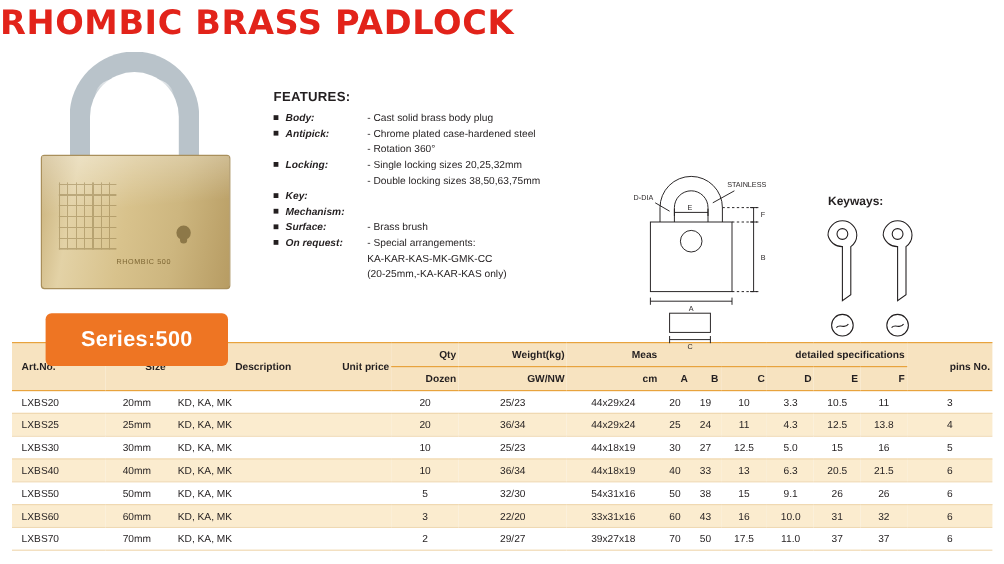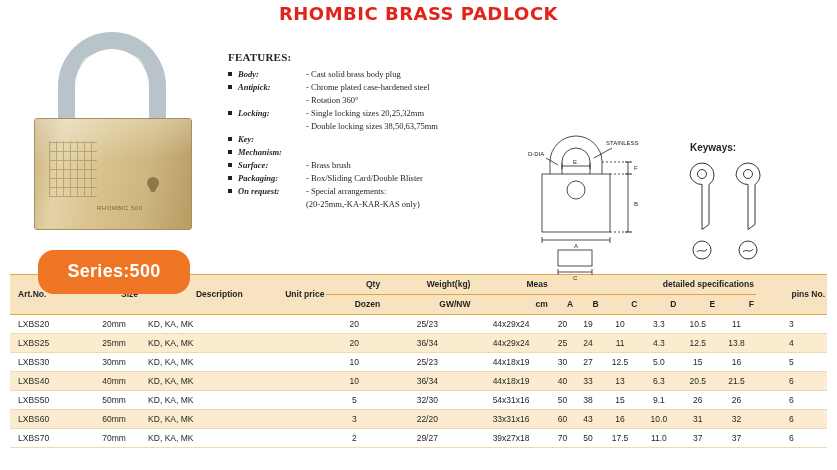--- a/index.html
+++ b/index.html
@@ -9,23 +9,22 @@
     height: 470px;
     background: #ffffff;
     font-family: "Liberation Sans", sans-serif;
     color: #231f20;
     overflow: hidden;
     position: relative;
   }
 
   
   .title {
-    text-align: center;
     color: #e2231a;
-    font-size: 18px;
+    font-size: 28px;
     font-weight: bold;
     letter-spacing: 0.5px;
     font-family: "DejaVu Sans", sans-serif;
     padding-top: 4px;
     line-height: 1.1;
     text-transform: uppercase;
   }
 
   
   .upper {
@@ -102,39 +101,38 @@
   }
 
   
   .series-badge {
     position: absolute;
     left: 38px;
     top: 226px;
     width: 152px;
     height: 44px;
     background: #ee7523;
-    border-radius: 16px;
+    border-radius: 5px;
     color: #ffffff;
     font-size: 18px;
     font-weight: bold;
     display: flex;
     align-items: center;
     justify-content: center;
     letter-spacing: .3px;
   }
 
   
   .features {
     position: absolute;
     left: 228px;
-    top: 27px;
+    top: 40px;
     width: 290px;
     font-size: 8.5px;
     line-height: 13px;
-    font-family: Liberation Serif, serif;
   }
   .features h3 {
     margin: 0 0 4px 0;
     font-size: 11px;
     font-weight: bold;
     letter-spacing: .2px;
   }
   .frow {
     display: flex;
     align-items: flex-start;
@@ -164,21 +162,21 @@
     top: 108px;
     width: 130px;
     height: 150px;
   }
   .drawing svg { display: block; }
 
   
   .keyways {
     position: absolute;
     left: 676px;
-    top: 118px;
+    top: 128px;
     width: 150px;
   }
   .keyways .kw-title {
     font-size: 10px;
     font-weight: bold;
     margin-bottom: 4px;
     padding-left: 14px;
   }
 
   
@@ -280,37 +278,29 @@
     <div class="frow">
       <div class="bullet">
           <i></i>
         </div>
       <div class="fname">Surface:</div>
       <div class="fvals">
         <div class="fval">- Brass brush</div>
       </div>
     </div>
 
-    <div class="frow">
-      <div class="bullet">
-          <i></i>
-        </div>
-      <div class="fname">Packaging:</div>
-      <div class="fvals">
-        <div class="fval">- Box/Sliding Card/Double Blister</div>
-      </div>
-    </div>
 
     <div class="frow">
       <div class="bullet">
           <i></i>
         </div>
       <div class="fname">On request:</div>
       <div class="fvals">
         <div class="fval">- Special arrangements:</div>
+        <div class="fval">KA-KAR-KAS-MK-GMK-CC</div>
         <div class="fval">(20-25mm,-KA-KAR-KAS only)</div>
       </div>
     </div>
   </div>
 
   <div class="drawing">
     <svg width="130" height="150" viewBox="0 0 130 150">
       <g fill="none" stroke="#231f20" stroke-width="0.8">
 
         <path d="M22 42 V30 a26 26 0 0 1 52 0 V42"></path>

